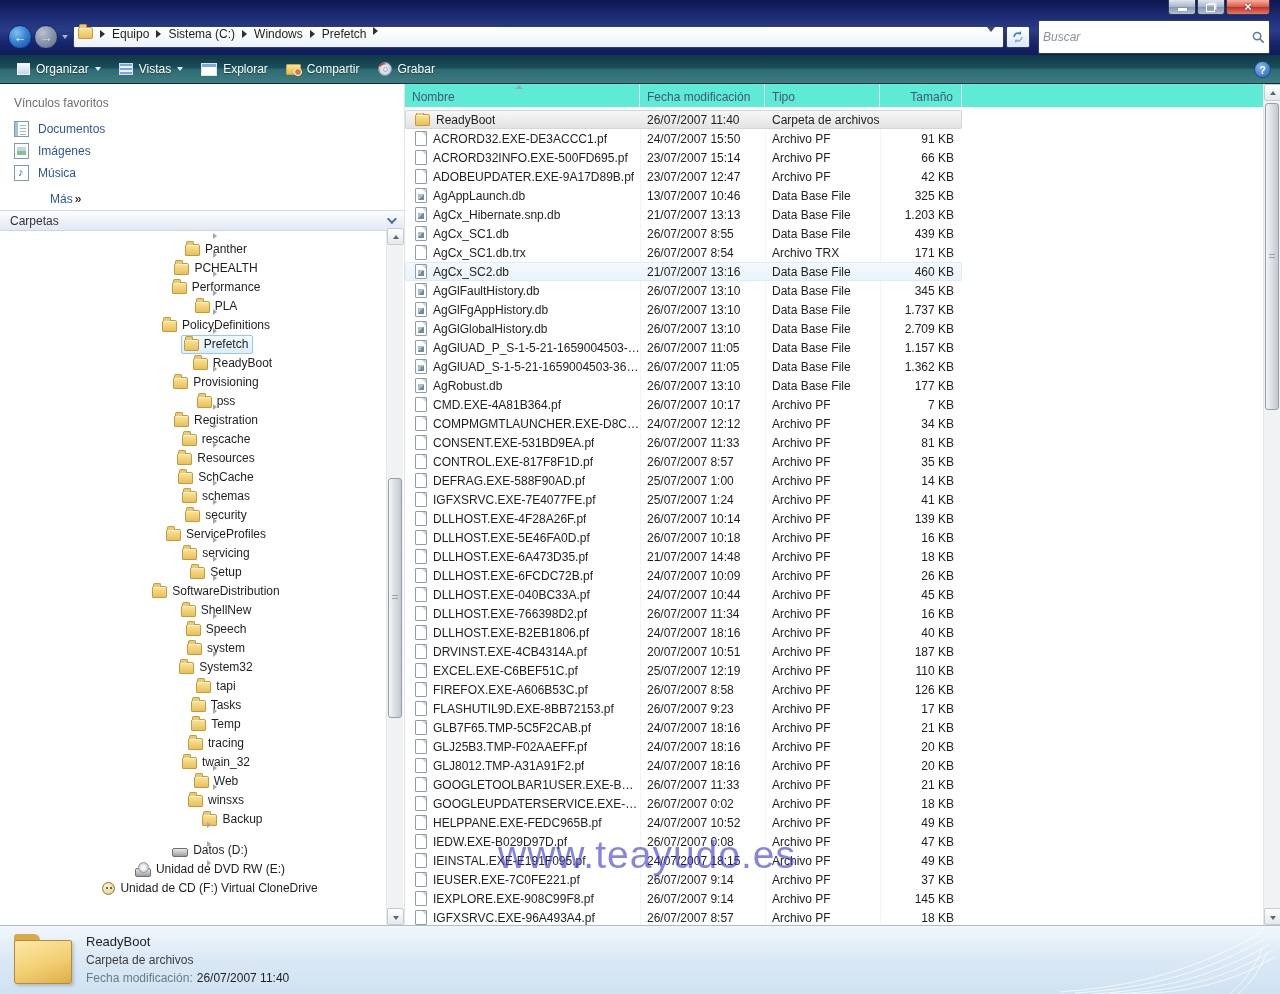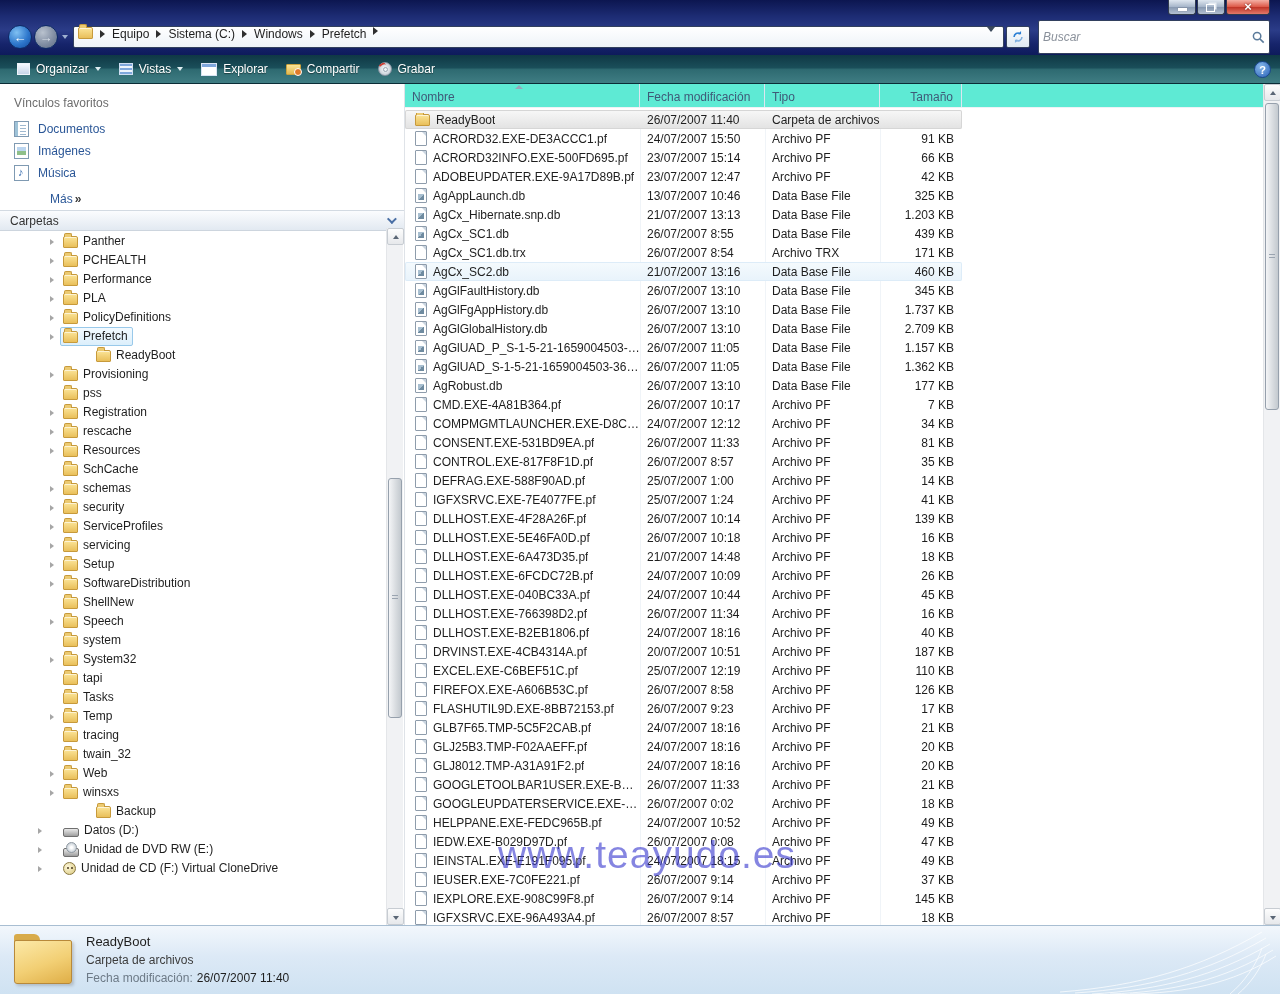--- a/index.html
+++ b/index.html
@@ -92,21 +92,21 @@
     color:#2b5797; cursor:pointer; height:22px; }
   .more-chev { color:#3a3a3a; font-weight:bold; letter-spacing:-1px; }
 
   .carpetas { position:absolute; left:0; top:126px; width:404px; height:21px;
     background:linear-gradient(#fbfcfe,#e2e9f1); border-top:1px solid #d3dae2; border-bottom:1px solid #cdd5de;
     display:flex; align-items:center; padding:0 10px; color:#333; }
   .carpetas .chev-dn { margin-left:auto; width:7px; height:7px; border-right:2px solid #4a6fa5; border-bottom:2px solid #4a6fa5;
     transform:rotate(45deg) translateY(-2px); }
 
   .tree { position:absolute; left:0; top:148px; width:386px; height:693px; overflow:hidden; }
-  .trow { height:19px; display:flex; align-items:center; cursor:default; white-space:nowrap; }
+  .trow { height:19px; display:flex; align-items:center; cursor:default; white-space:nowrap;flex-direction:column; }
   .trow.ind1 { padding-left:36px;gap:12px; }
   .trow.ind2 { padding-left:48px; }
   .trow.ind3 { padding-left:81px; }
   .tarrow { width:12px; height:8px; position:relative; visibility:hidden; flex:none; }
   .trow.arrow .tarrow { visibility:visible; }
   .tarrow::before { content:''; position:absolute; left:2px; top:1px; width:0; height:0;
     border-left:4px solid #a6a6a6; border-top:3px solid transparent; border-bottom:3px solid transparent; }
   .thl { display:inline-flex; align-items:center; gap:5px; padding:1px 4px 1px 2px; border:1px solid transparent; border-radius:2px; }
   .trow.sel .thl { background:linear-gradient(#f3faff,#dceffb); border-color:#99c9ea; }
   .tlabel { line-height:15px; }

